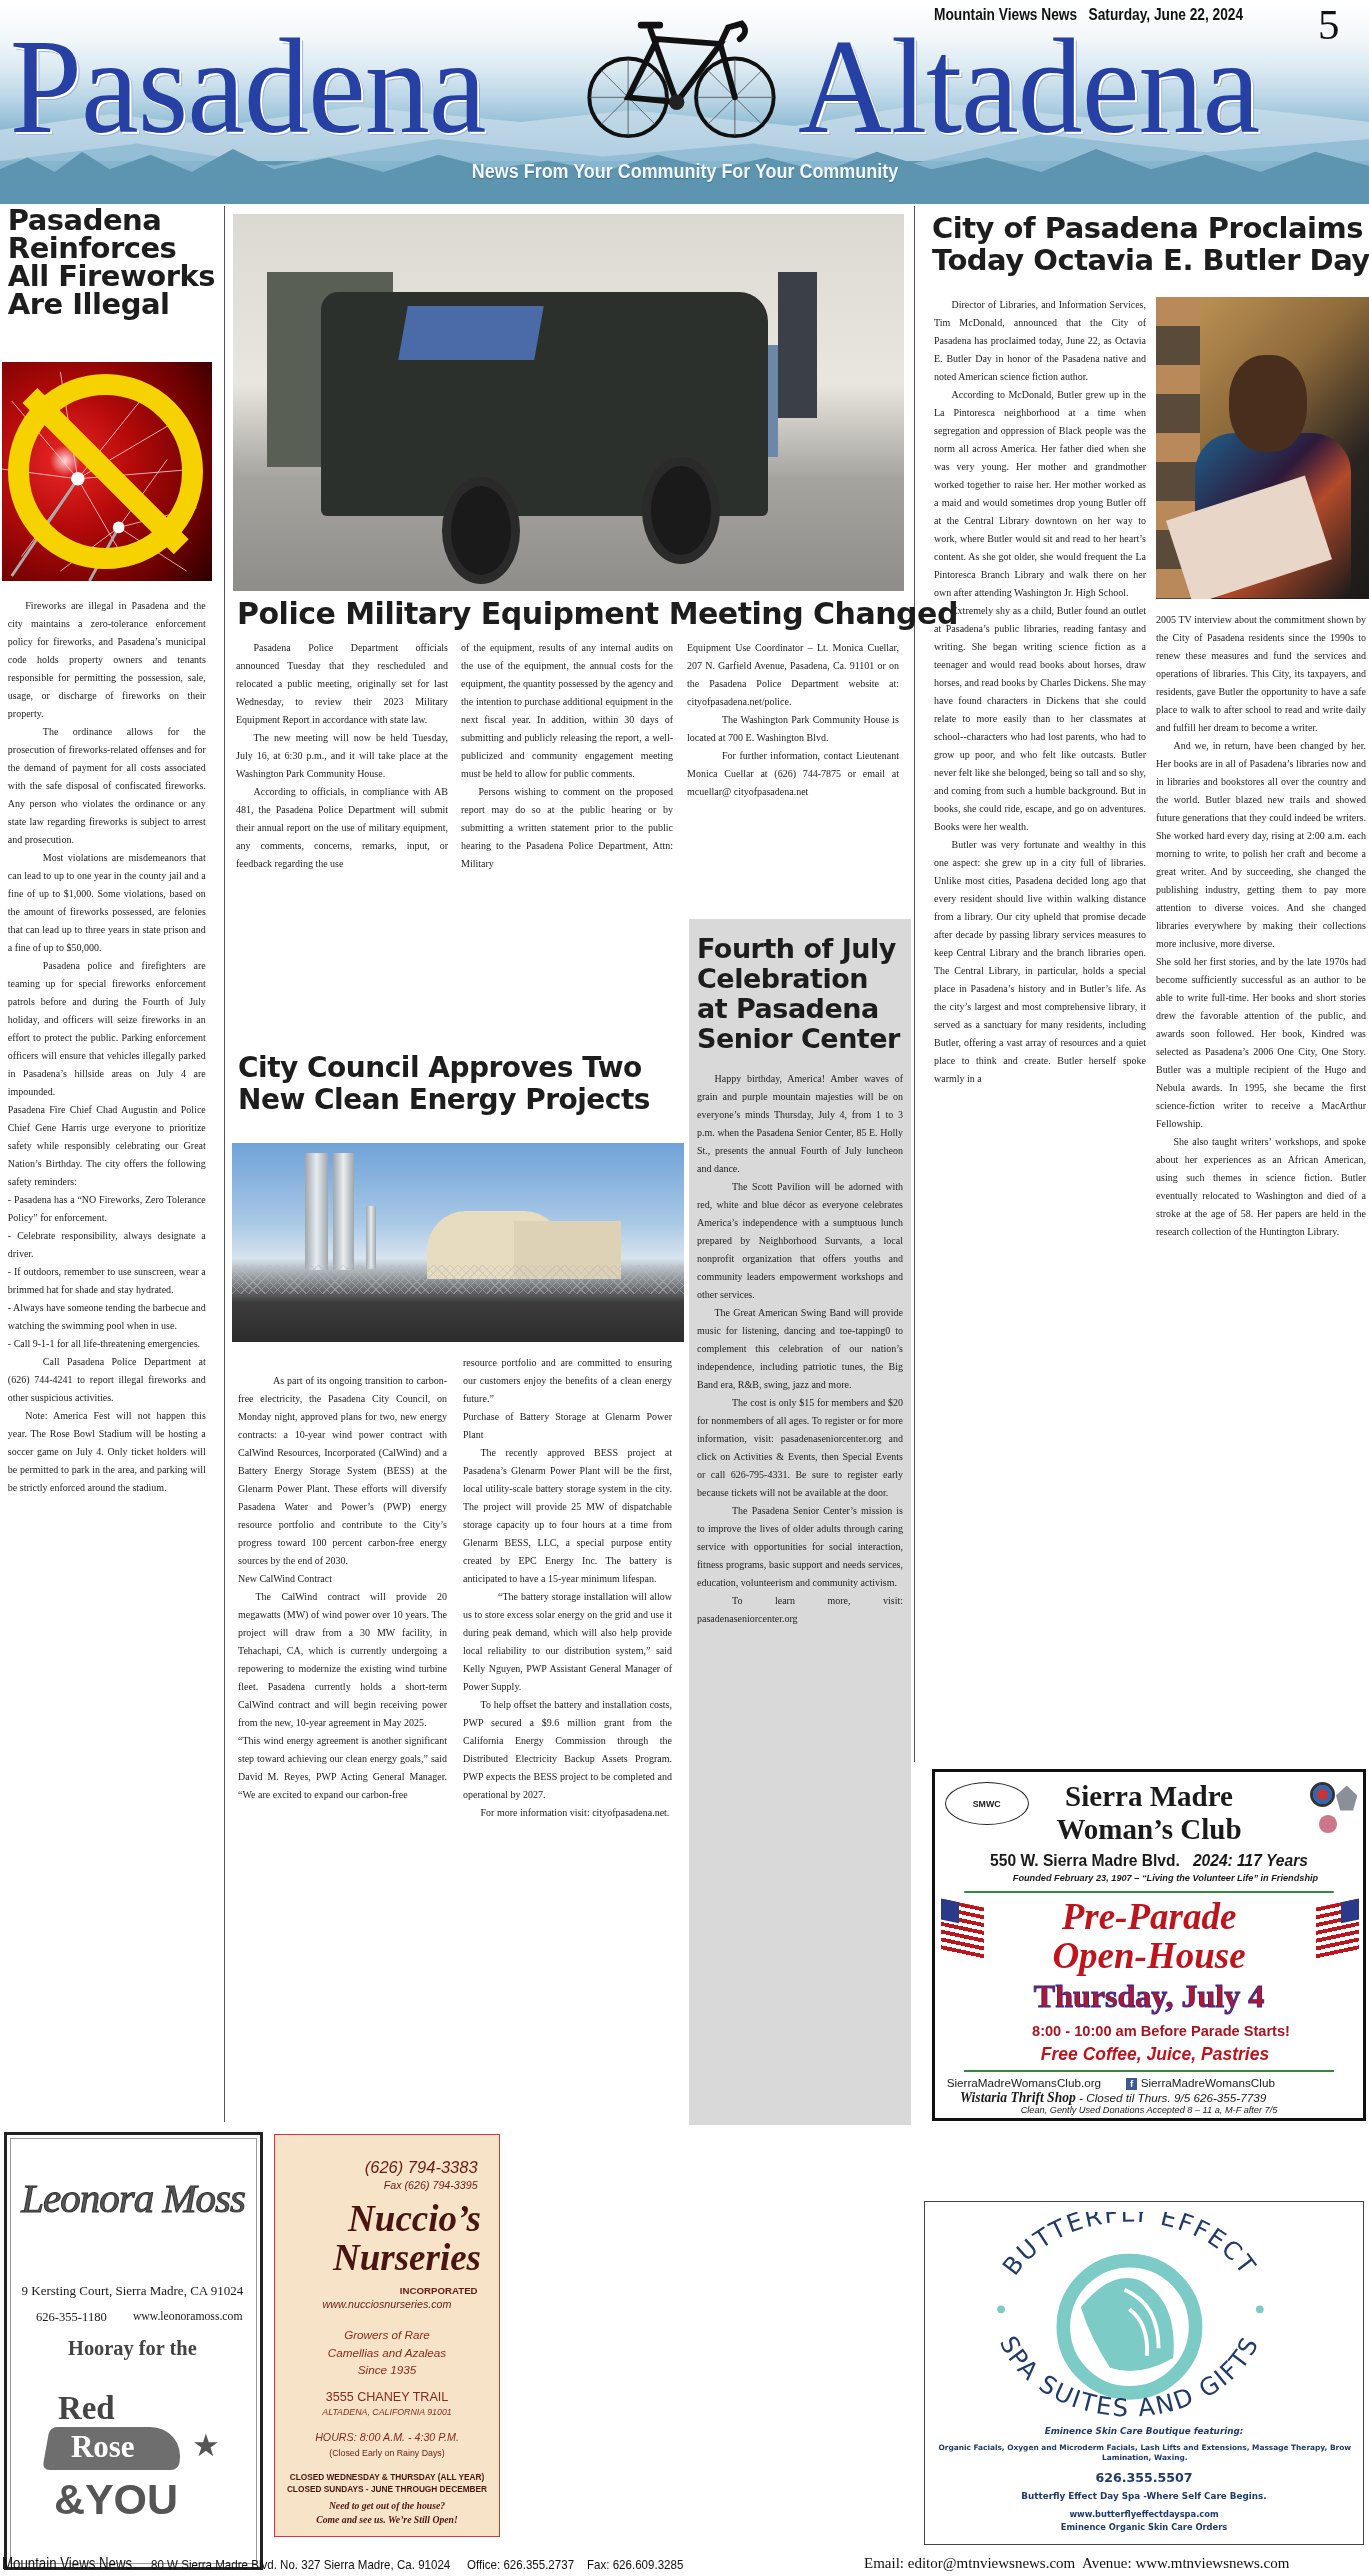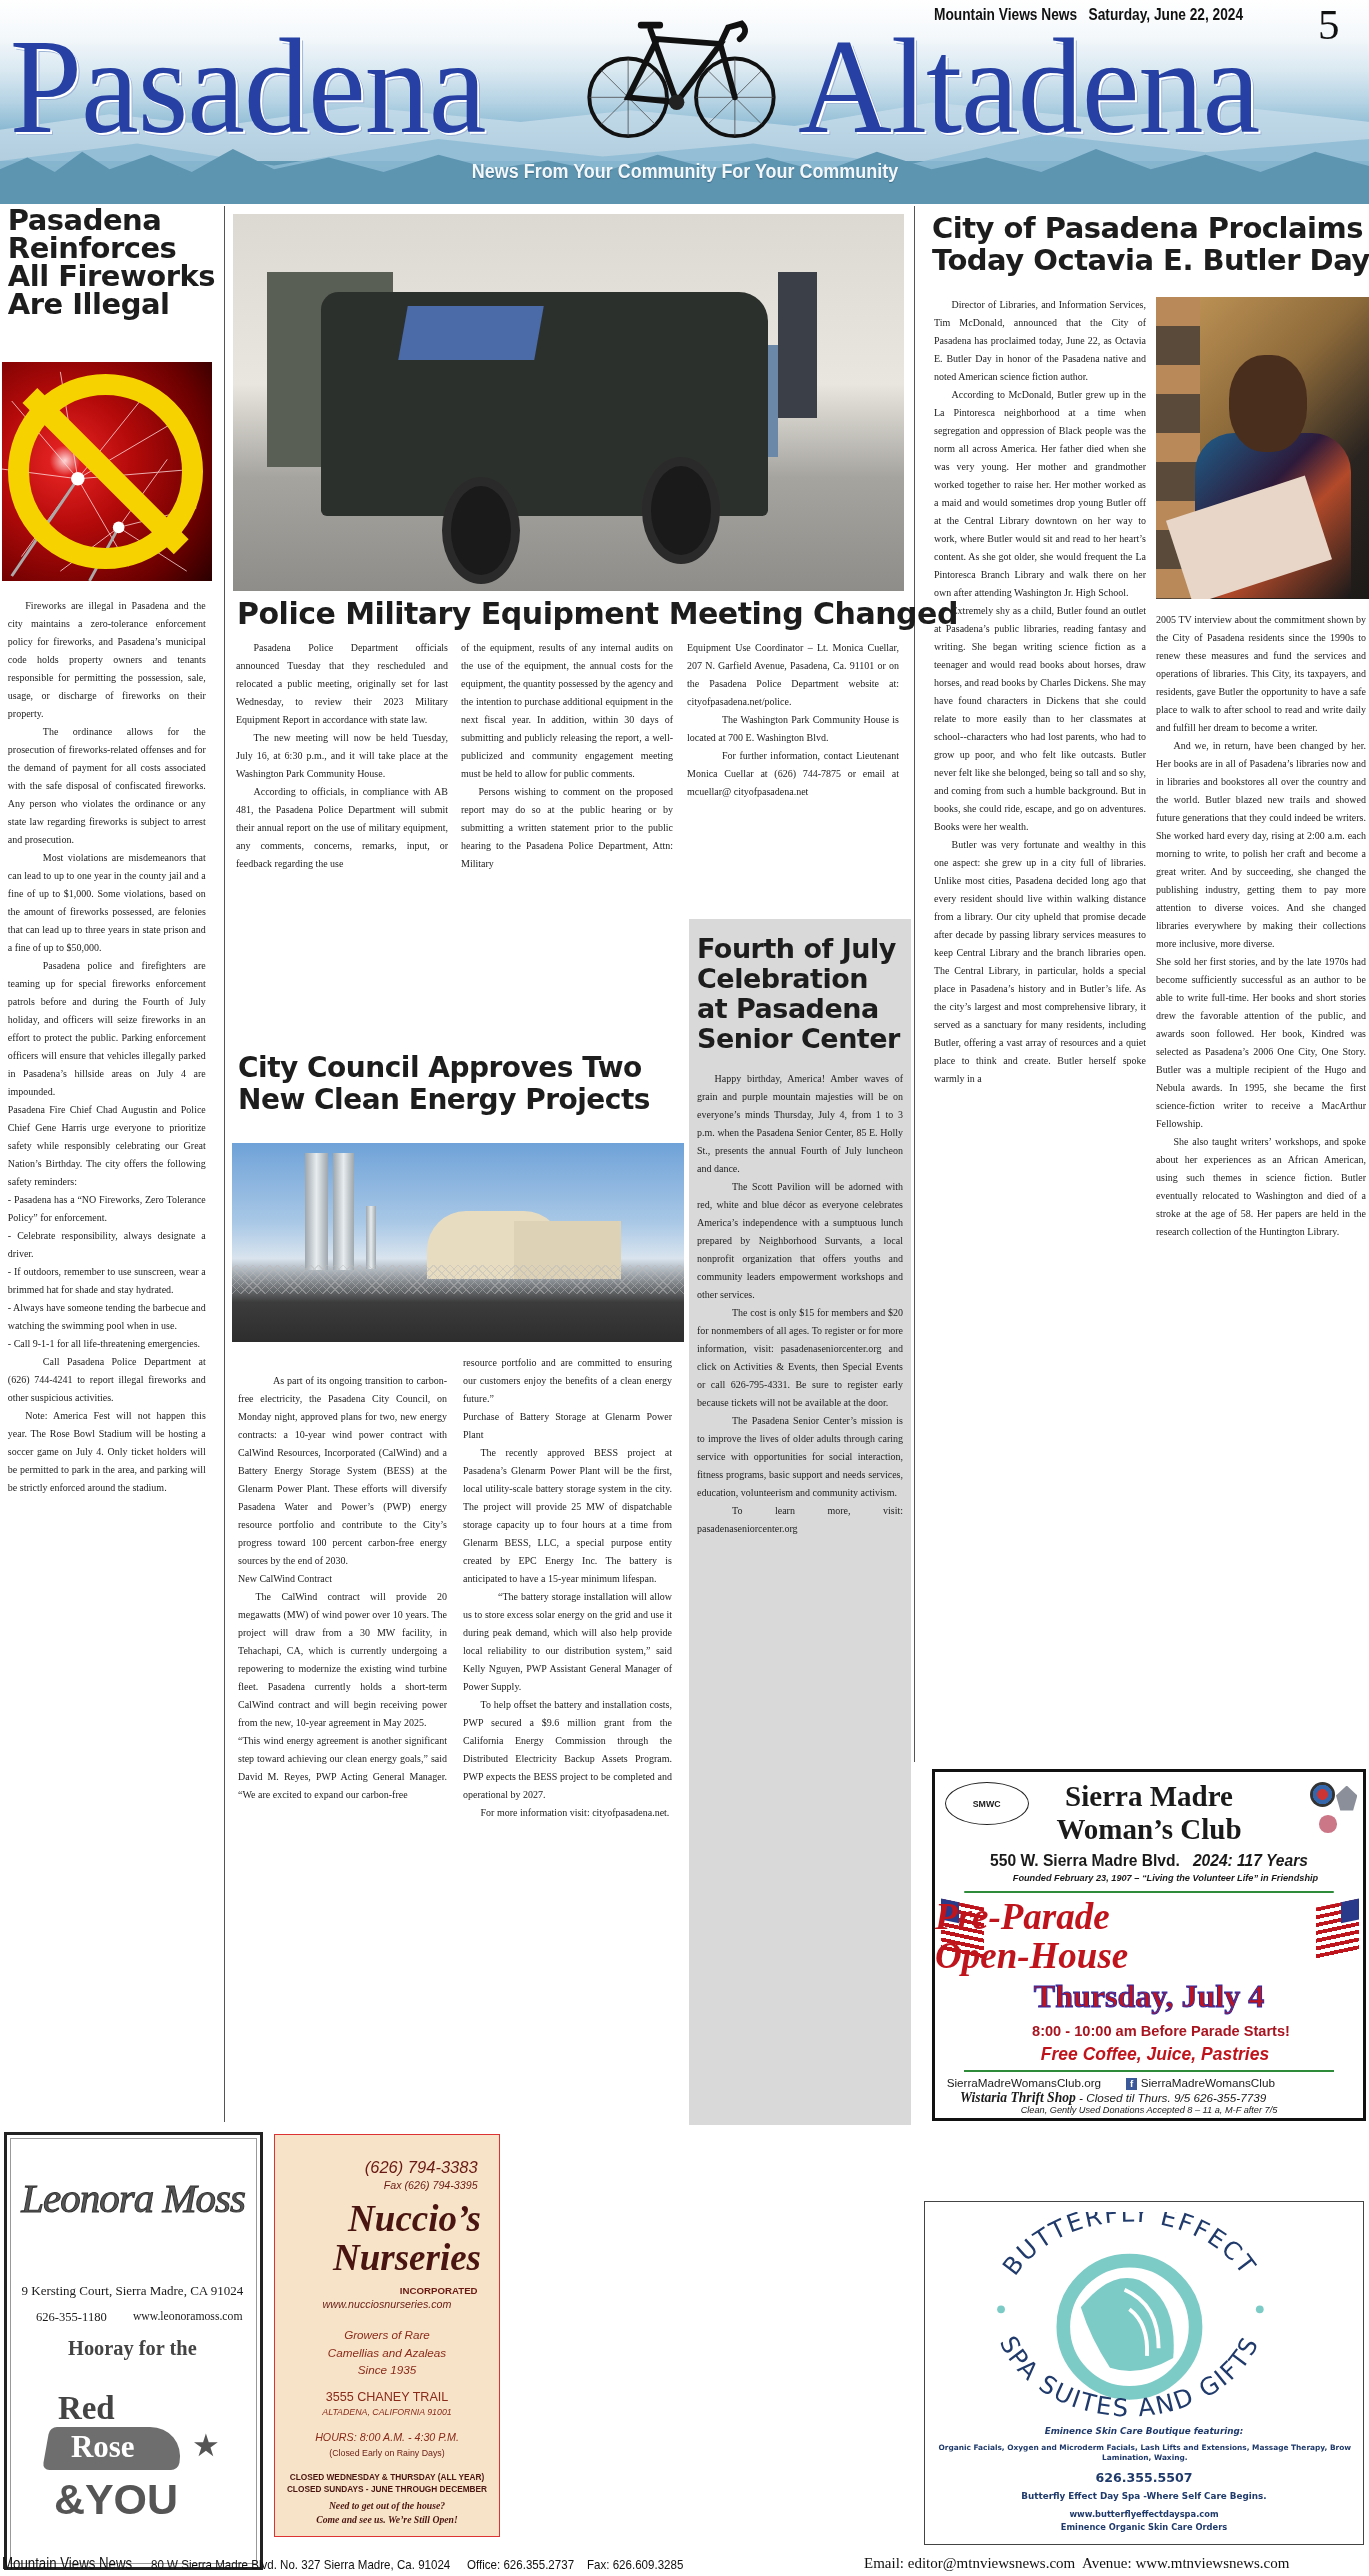--- a/index.html
+++ b/index.html
@@ -204,20 +204,21 @@
     <p class="ind">For more information visit: cityofpasadena.net.</p>
   </div>
 </article>
 
 <article>
   <div class="abs senior-box"></div>
   <h2 class="abs hl" style="left:697px; top:934px; width:209px; font-size:27px; line-height:30px;">Fourth of July Celebration at Pasadena Senior Center</h2>
   <div class="abs body-text" style="left:697px; top:1070px; width:206px;">
     <p class="ind">Happy birthday, America! Amber waves of grain and purple mountain majesties will be on everyone’s minds Thursday, July 4, from 1 to 3 p.m. when the Pasadena Senior Center, 85 E. Holly St., presents the annual Fourth of July luncheon and dance.</p>
     <p class="ind2">The Scott Pavilion will be adorned with red, white and blue décor as everyone celebrates America’s independence with a sumptuous lunch prepared by Neighborhood Survants, a local nonprofit organization that offers youths and community leaders empowerment workshops and other services.</p>
+    <p class="ind">The Great American Swing Band will provide music for listening, dancing and toe-tapping0 to complement this celebration of our nation’s independence, including patriotic tunes, the Big Band era, R&amp;B, swing, jazz and more.</p>
     <p class="ind2">The cost is only $15 for members and $20 for nonmembers of all ages. To register or for more information, visit: pasadenaseniorcenter.org and click on Activities &amp; Events, then Special Events or call 626-795-4331. Be sure to register early because tickets will not be available at the door.</p>
     <p class="ind2">The Pasadena Senior Center’s mission is to improve the lives of older adults through caring service with opportunities for social interaction, fitness programs, basic support and needs services, education, volunteerism and community activism.</p>
     <p class="ind2">To learn more, visit: pasadenaseniorcenter.org</p>
   </div>
 </article>
 
 <article>
   <h2 class="abs hl" style="left:932px; top:212px; width:438px; font-size:29px; line-height:32px; white-space:nowrap;">
     <span>City of Pasadena Proclaims</span><br>
     <span>Today Octavia E. Butler Day</span>
@@ -256,21 +257,21 @@
     <i>2024: 117 Years</i>
   </div>
   <div style="position:absolute;left:0;width:100%;top:101px;text-align:center;font:bold italic 9.2px 'Liberation Sans',sans-serif;white-space:nowrap;padding-left:33px;">Founded February 23, 1907 – “Living the Volunteer Life” in Friendship</div>
   <div style="position:absolute;left:29px;top:119px;width:370px;height:1.9px;background:#2e8b3a;border-radius:1.9px;"></div>
   <div style="position:absolute;left:5.8px;top:131px;width:43px;height:54px;background:repeating-linear-gradient(180deg,#c0141c 0 3.9px,#fff 3.9px 7.8px);transform:skewY(12deg);">
       <div style="width:17.5px;height:21.4px;background:#2a3a8a;"></div>
     </div>
   <div style="position:absolute;left:381px;top:131px;width:43px;height:54px;background:repeating-linear-gradient(180deg,#c0141c 0 3.9px,#fff 3.9px 7.8px);transform:skewY(-12deg);">
       <div style="width:17.5px;height:21.4px;background:#2a3a8a;margin-left:25px;"></div>
     </div>
-  <div style="position:absolute;left:0;width:100%;top:125px;text-align:left;font:bold italic 37px 'Liberation Serif',serif;color:#c0141c;line-height:39px;">
+  <div style="position:absolute;left:0;width:100%;top:125px;text-align:center;font:bold italic 37px 'Liberation Serif',serif;color:#c0141c;line-height:39px;">
     <span>Pre-Parade</span><br>
     <span>Open-House</span>
   </div>
   <div style="position:absolute;left:0;width:100%;top:206px;text-align:center;font:bold 32px 'Liberation Serif',serif;color:#c0141c;-webkit-text-stroke:1px #2a2aa8;">Thursday, July 4</div>
   <div style="position:absolute;left:0;width:100%;top:251px;text-align:center;font:bold 14.6px 'Liberation Sans',sans-serif;color:#a81520;white-space:nowrap;margin-left:12px;">8:00 - 10:00 am  Before Parade Starts!</div>
   <div style="position:absolute;left:0;width:100%;top:272px;text-align:center;font:bold italic 17.5px 'Liberation Sans',sans-serif;color:#c0141c;padding-left:12px;">Free Coffee, Juice, Pastries</div>
   <div style="position:absolute;left:29px;top:298px;width:370px;height:1.9px;background:#2e8b3a;"></div>
   <div style="position:absolute;left:11.7px;top:304px;width:409px;font:11.7px 'Liberation Sans',sans-serif;white-space:nowrap;">
     <span>SierraMadreWomansClub.org</span>
     <span style="display:inline-block;width:11.7px;height:11.7px;background:#3b5998;color:#fff;font:bold 9.7px 'Liberation Sans',sans-serif;text-align:center;margin-left:21.4px;">f</span>

